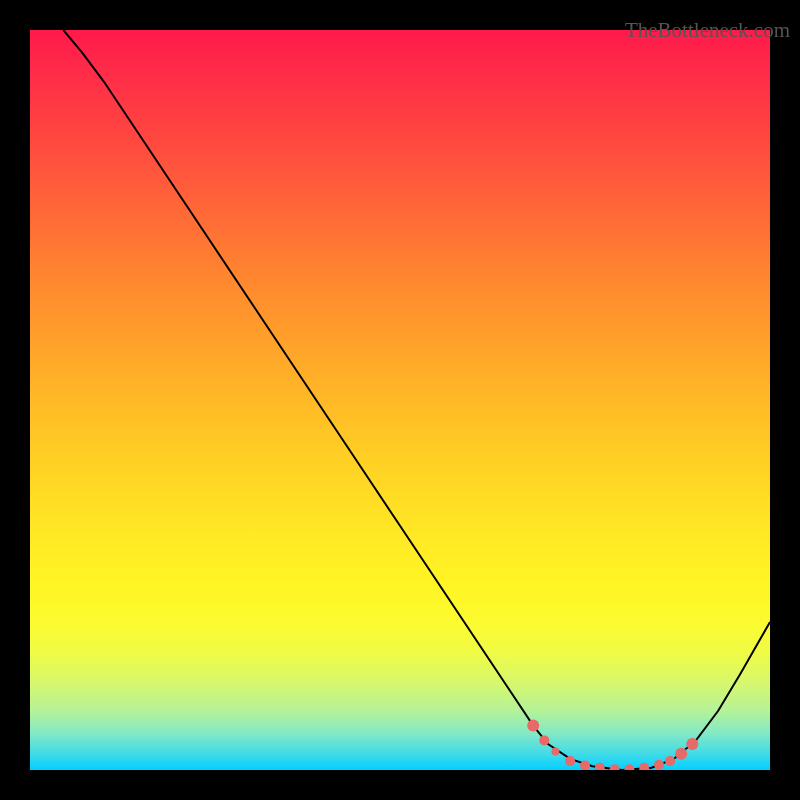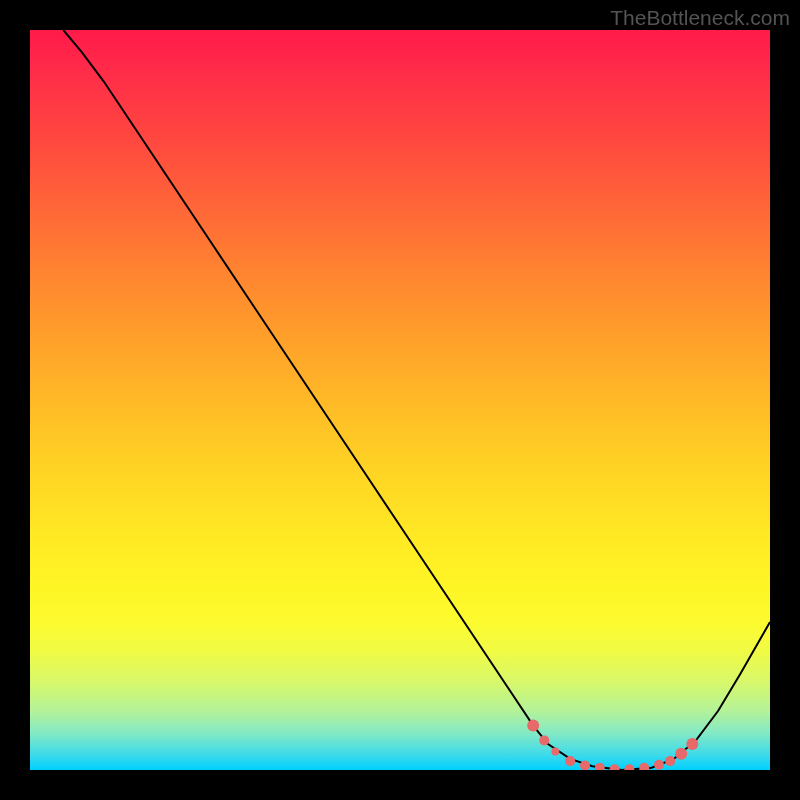--- a/index.html
+++ b/index.html
@@ -9,26 +9,27 @@
   }
   body {
     width: 800px;
     height: 800px;
     background: #000;
     position: relative;
     font-family: Arial, sans-serif;
   }
   .watermark {
     position: absolute;
-    top: 6px;
+    top: 18px;
     right: 10px;
     color: #545454;
     font-size: 21px;
     font-weight: normal;
     z-index: 10;
+    font-family: Liberation Serif, serif;
   }
   .plot-area {
     position: absolute;
     left: 30px;
     top: 30px;
     width: 740px;
     height: 740px;
     background: linear-gradient(to bottom,
       #ff1a4a 0%,
       #ff2a49 5%,

